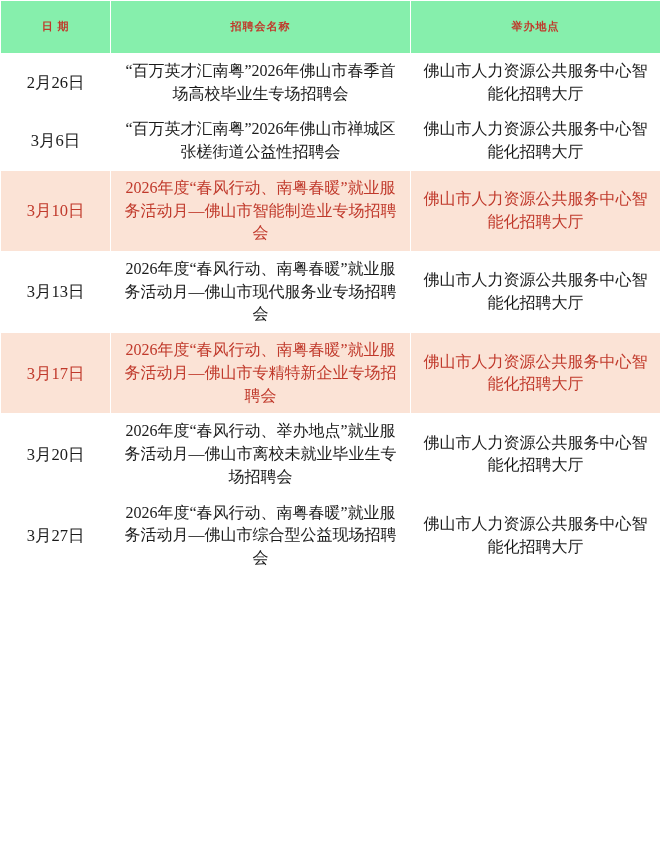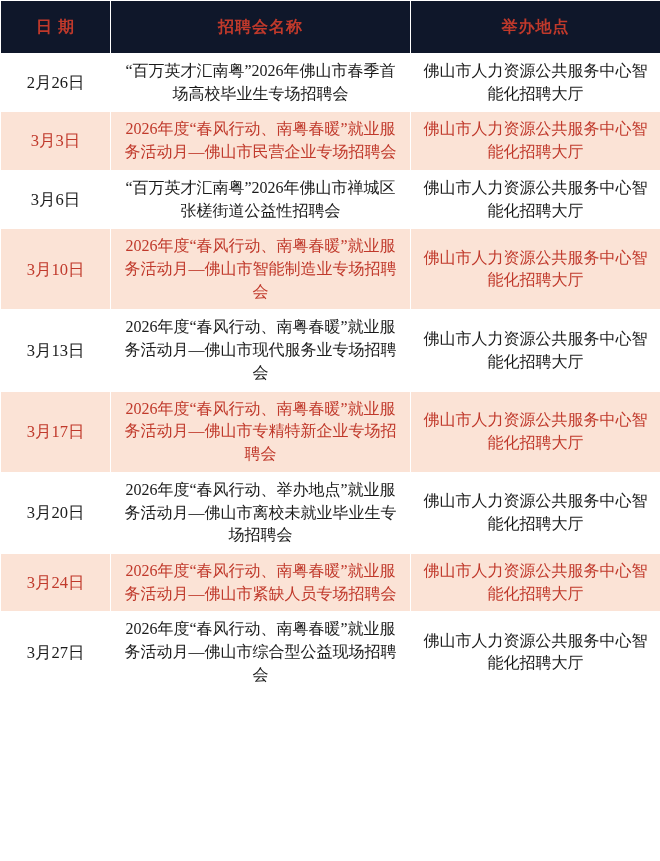--- a/index.html
+++ b/index.html
@@ -23,24 +23,24 @@
   #schedule-table col.c-venue { width: 250px; }
 
   #schedule-table th, #schedule-table td {
     border: 1px solid #ffffff;
     text-align: center;
     vertical-align: middle;
     padding: 6px 8px;
     line-height: 1.42;
   }
   thead th {
-    background: #0f172a;
+    background: #86efac;
     color: #c0392b;
     font-weight: bold;
-    font-size: 16px;
+    font-size: 11px;
     height: 40px;
     letter-spacing: 1px;
   }
   tbody td {
     font-size: 16px;
   }
   tbody tr.row-odd td {
     background: #ffffff;
     color: #1a1a1a;
   }
@@ -76,25 +76,20 @@
       <th>招聘会名称</th>
       <th>举办地点</th>
     </tr>
   </thead>
   <tbody id="table-body">
       <tr class="row-odd">
         <td class="date-cell">2月26日</td>
         <td class="name-cell">“百万英才汇南粤”2026年佛山市春季首场高校毕业生专场招聘会</td>
         <td class="venue-cell">佛山市人力资源公共服务中心智能化招聘大厅</td>
       </tr>
-      <tr class="row-even">
-        <td class="date-cell">3月3日</td>
-        <td class="name-cell">2026年度“春风行动、南粤春暖”就业服务活动月—佛山市民营企业专场招聘会</td>
-        <td class="venue-cell">佛山市人力资源公共服务中心智能化招聘大厅</td>
-      </tr>
       <tr class="row-odd">
         <td class="date-cell">3月6日</td>
         <td class="name-cell">“百万英才汇南粤”2026年佛山市禅城区张槎街道公益性招聘会</td>
         <td class="venue-cell">佛山市人力资源公共服务中心智能化招聘大厅</td>
       </tr>
       <tr class="row-even">
         <td class="date-cell">3月10日</td>
         <td class="name-cell">2026年度“春风行动、南粤春暖”就业服务活动月—佛山市智能制造业专场招聘会</td>
         <td class="venue-cell">佛山市人力资源公共服务中心智能化招聘大厅</td>
       </tr>
@@ -106,24 +101,19 @@
       <tr class="row-even">
         <td class="date-cell">3月17日</td>
         <td class="name-cell">2026年度“春风行动、南粤春暖”就业服务活动月—佛山市专精特新企业专场招聘会</td>
         <td class="venue-cell">佛山市人力资源公共服务中心智能化招聘大厅</td>
       </tr>
       <tr class="row-odd">
         <td class="date-cell">3月20日</td>
         <td class="name-cell">2026年度“春风行动、举办地点”就业服务活动月—佛山市离校未就业毕业生专场招聘会</td>
         <td class="venue-cell">佛山市人力资源公共服务中心智能化招聘大厅</td>
       </tr>
-      <tr class="row-even">
-        <td class="date-cell">3月24日</td>
-        <td class="name-cell">2026年度“春风行动、南粤春暖”就业服务活动月—佛山市紧缺人员专场招聘会</td>
-        <td class="venue-cell">佛山市人力资源公共服务中心智能化招聘大厅</td>
-      </tr>
       <tr class="row-odd">
         <td class="date-cell">3月27日</td>
         <td class="name-cell">2026年度“春风行动、南粤春暖”就业服务活动月—佛山市综合型公益现场招聘会</td>
         <td class="venue-cell">佛山市人力资源公共服务中心智能化招聘大厅</td>
       </tr>
     </tbody>
 </table>
 
 </body></html>

